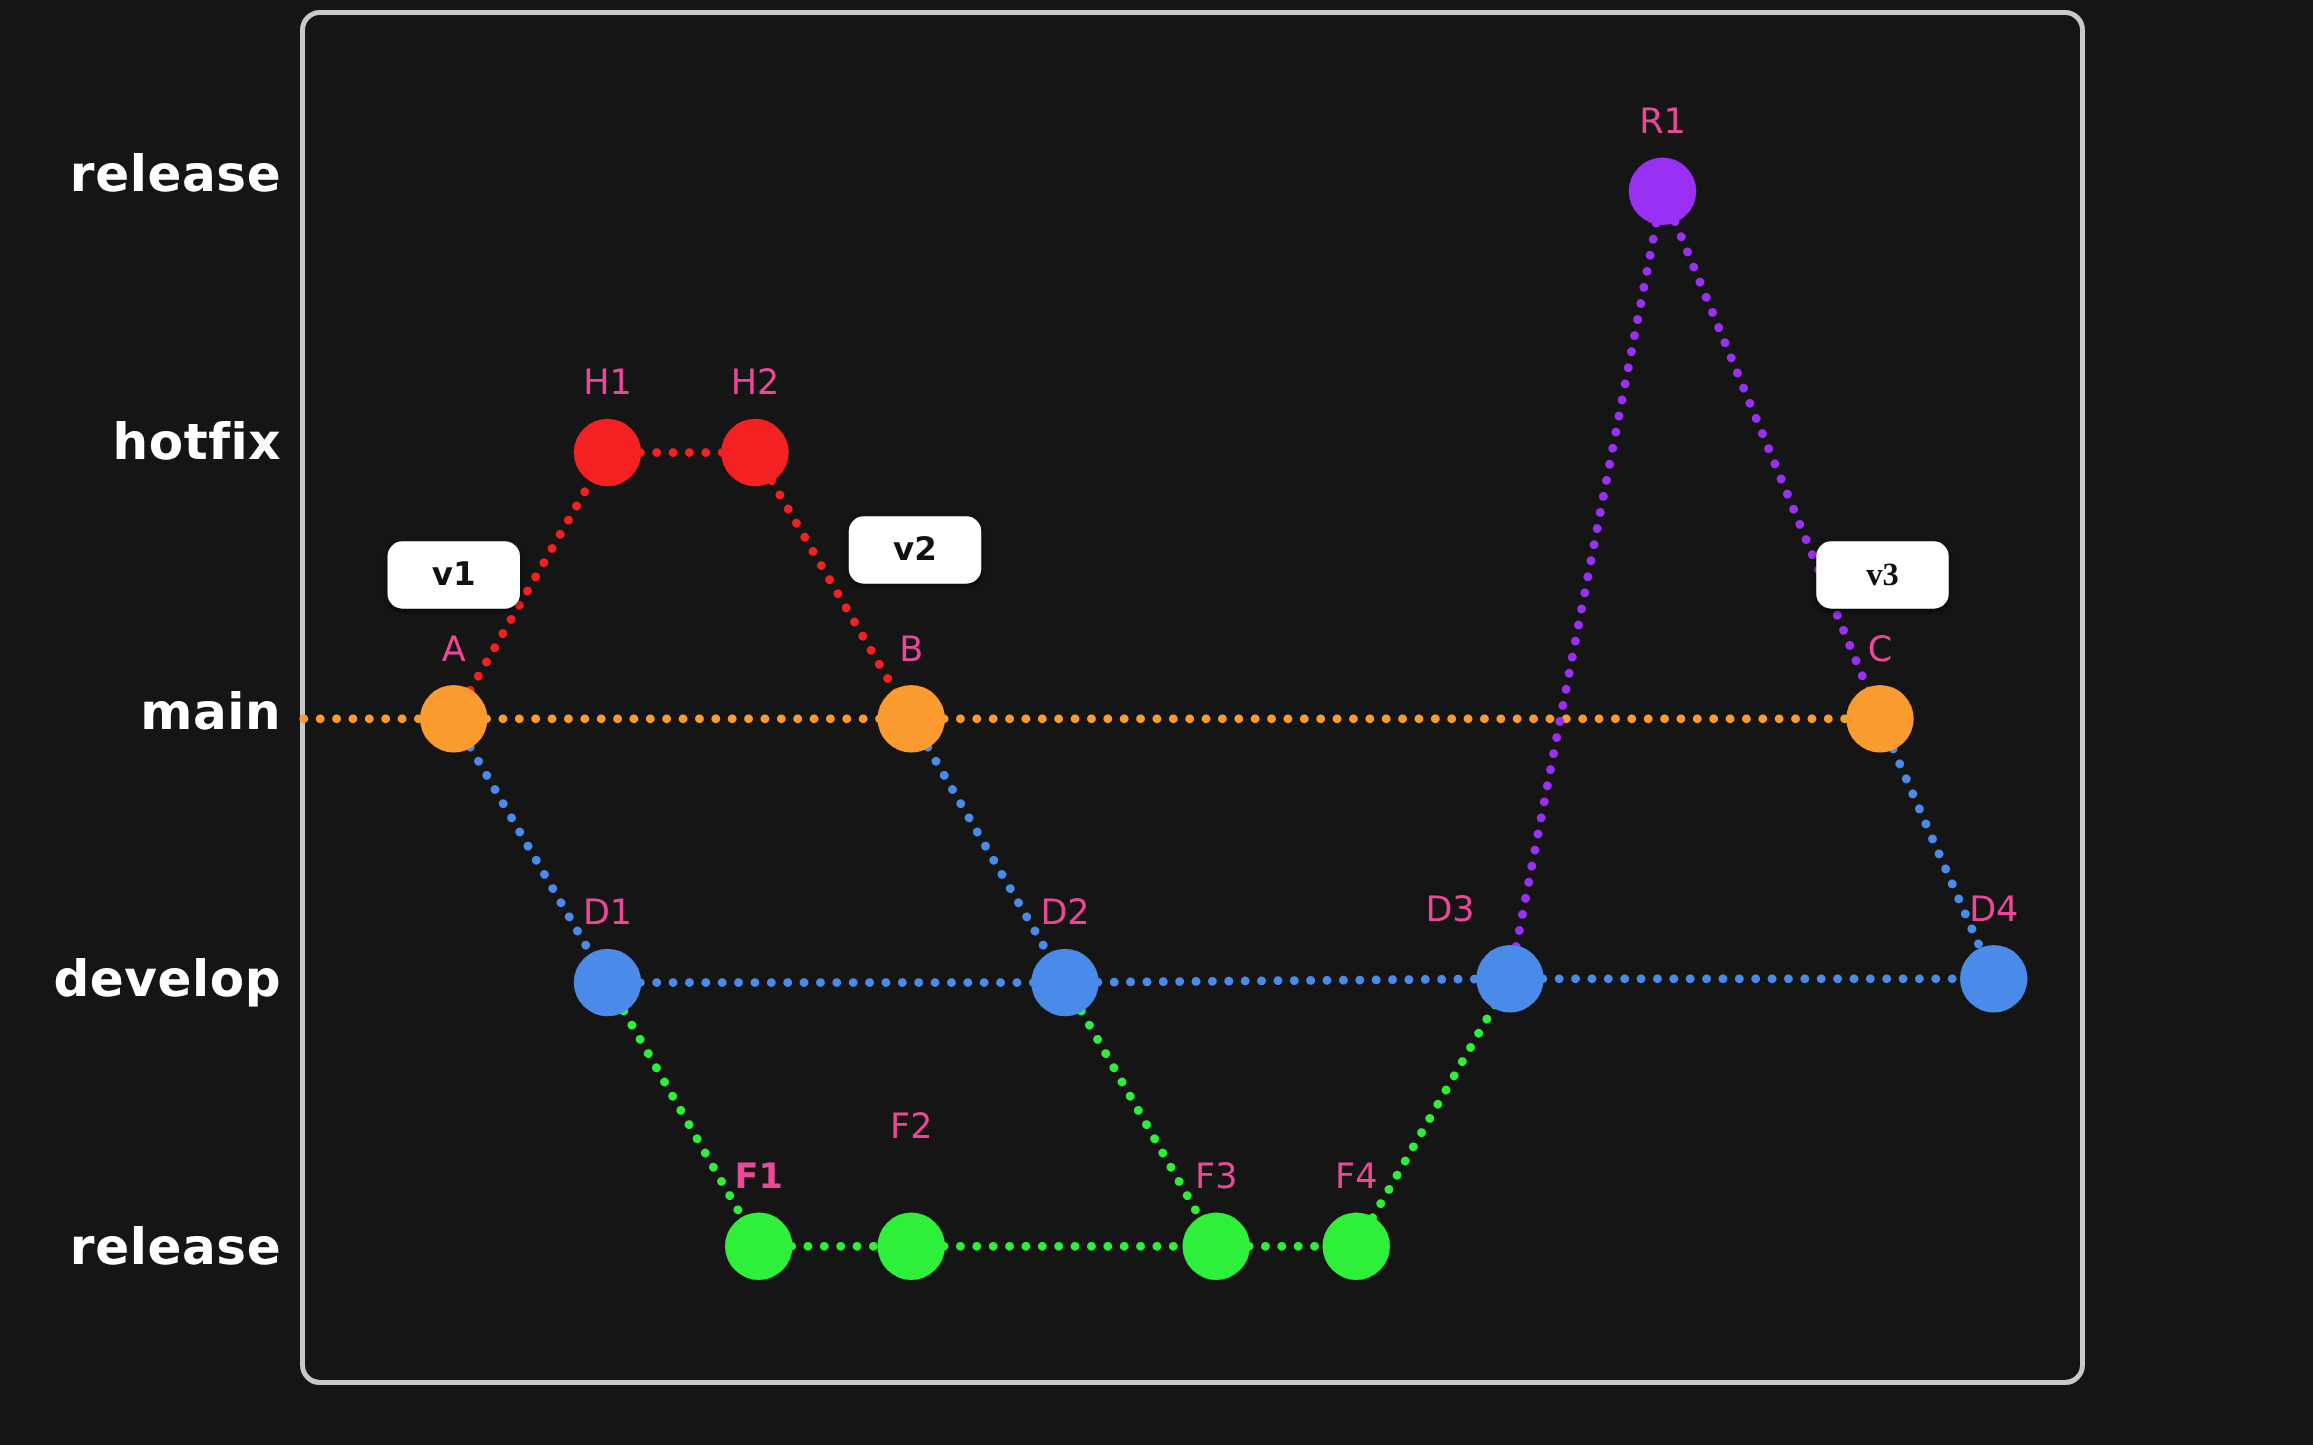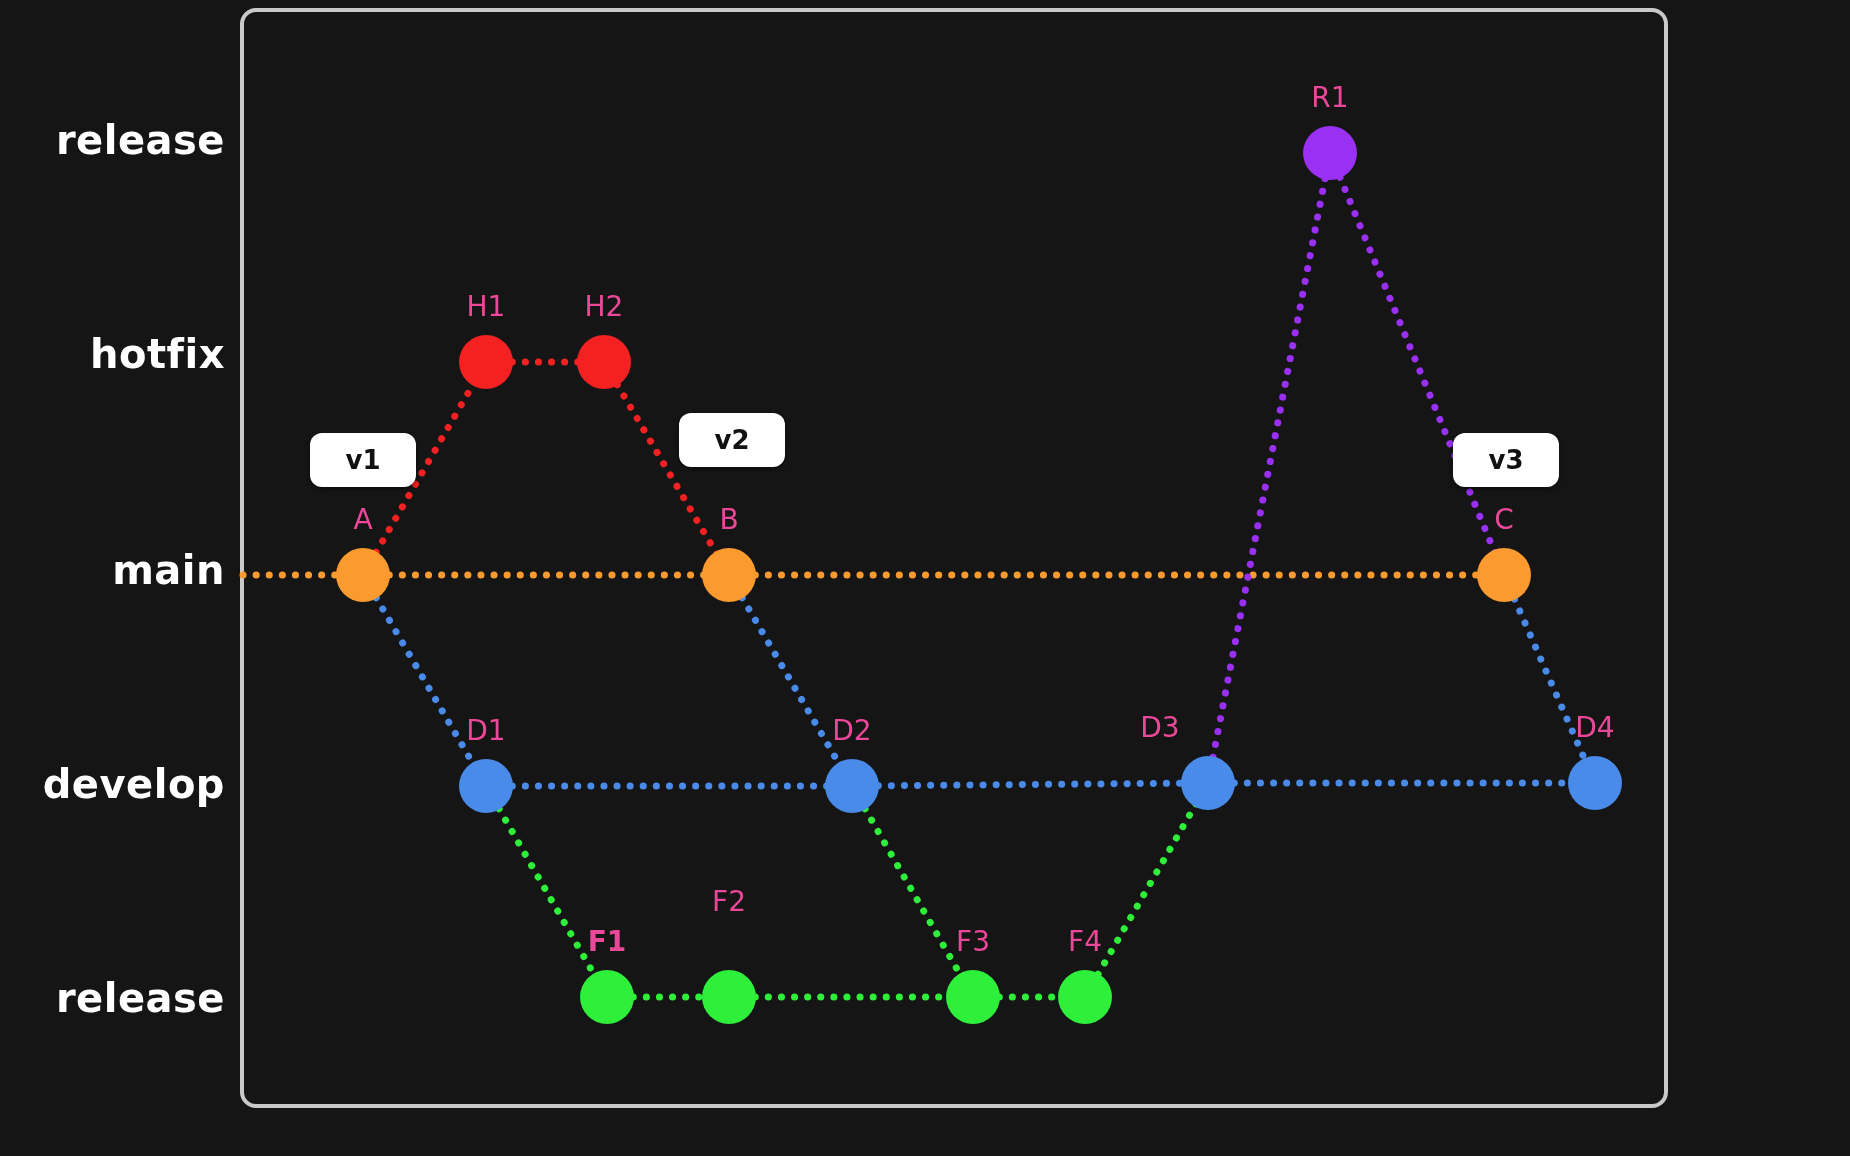--- a/index.html
+++ b/index.html
@@ -113,15 +113,15 @@
       <div class="node-label" style="left: 1160px; top: 727px;">D3</div>
       <div class="node-label" style="left: 1595px; top: 727px;">D4</div>
       <div class="node-label" style="left: 607px; top: 941px; font-weight: bold;">F1</div>
       <div class="node-label" style="left: 729px; top: 901px;">F2</div>
       <div class="node-label" style="left: 973px; top: 941px;">F3</div>
       <div class="node-label" style="left: 1085px; top: 941px;">F4</div>
     </div>
   <div id="tags">
       <div class="tag" style="left: 363px; top: 460px;">v1</div>
       <div class="tag" style="left: 732px; top: 440px;">v2</div>
-      <div class="tag" style="left: 1506px; top: 460px;">v3</div>
+      <div class="tag" style="left: 1506px; top: 460px; font-family: Liberation Serif, serif;">v3</div>
     </div>
 </div>
 
 </body></html>

